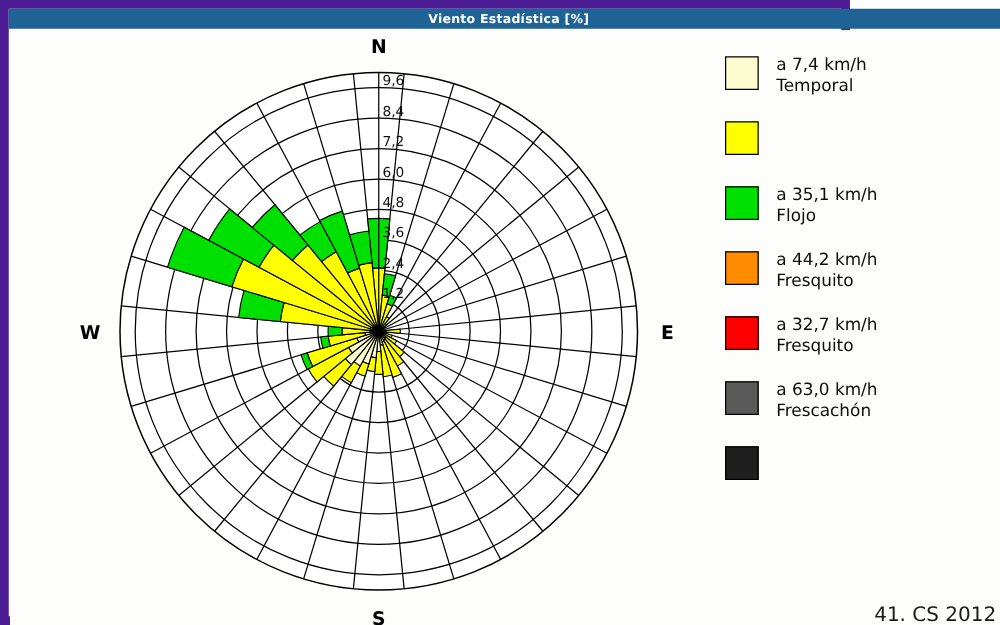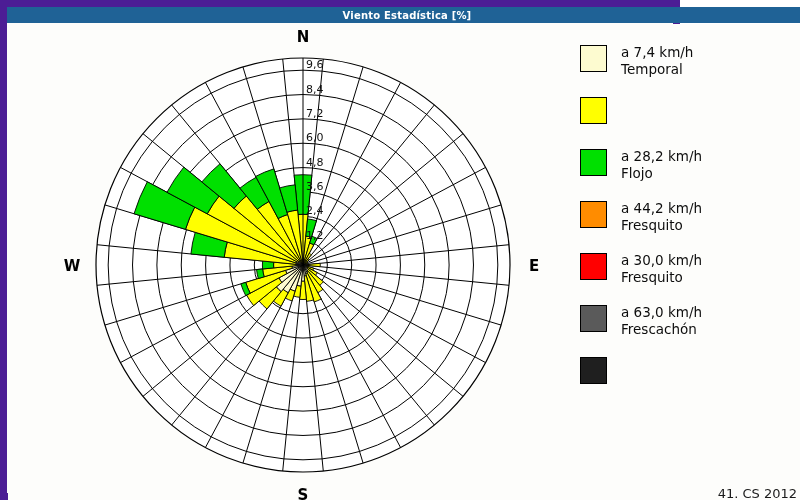--- a/index.html
+++ b/index.html
@@ -34,21 +34,21 @@
     display:flex;align-items:flex-start;margin-bottom:8px;height:44px;
   }
   .swatch{
     width:27px;height:27px;border:1px solid #000;box-sizing:border-box;
     margin-right:14px;flex:0 0 auto;margin-top:1px;
   }
   .legend-text{font-size:13.5px;color:#0d0d0d;line-height:17px;}
   .legend-text div{white-space:nowrap;}
   #footer{
     position:absolute;right:8px;bottom:4px;
-    font-size:13px;color:#1a1a1a;
+    font-size:16px;color:#1a1a1a;
   }
   .cdir{font-size:15px;font-weight:bold;fill:#000;}
   .rlab{font-size:11px;fill:#101010;}
 </style>
 </head>
 <body>
 
 <div id="app">
 
   <div id="titlebar">
@@ -209,35 +209,35 @@
             <div>a 7,4 km/h</div>
             <div>Temporal</div>
           </div>
         </div>
         <div class="legend-row">
           <div class="swatch" style="background: rgb(255, 255, 0);"></div>
         </div>
         <div class="legend-row">
           <div class="swatch" style="background: rgb(0, 224, 0);"></div>
           <div class="legend-text">
-            <div>a 28,2 km/h</div>
+            <div>a 35,1 km/h</div>
             <div>Flojo</div>
           </div>
         </div>
         <div class="legend-row">
           <div class="swatch" style="background: rgb(255, 140, 0);"></div>
           <div class="legend-text">
             <div>a 44,2 km/h</div>
             <div>Fresquito</div>
           </div>
         </div>
         <div class="legend-row">
           <div class="swatch" style="background: rgb(255, 0, 0);"></div>
           <div class="legend-text">
-            <div>a 30,0 km/h</div>
+            <div>a 32,7 km/h</div>
             <div>Fresquito</div>
           </div>
         </div>
         <div class="legend-row">
           <div class="swatch" style="background: rgb(90, 90, 90);"></div>
           <div class="legend-text">
             <div>a 63,0 km/h</div>
             <div>Frescachón</div>
           </div>
         </div>

